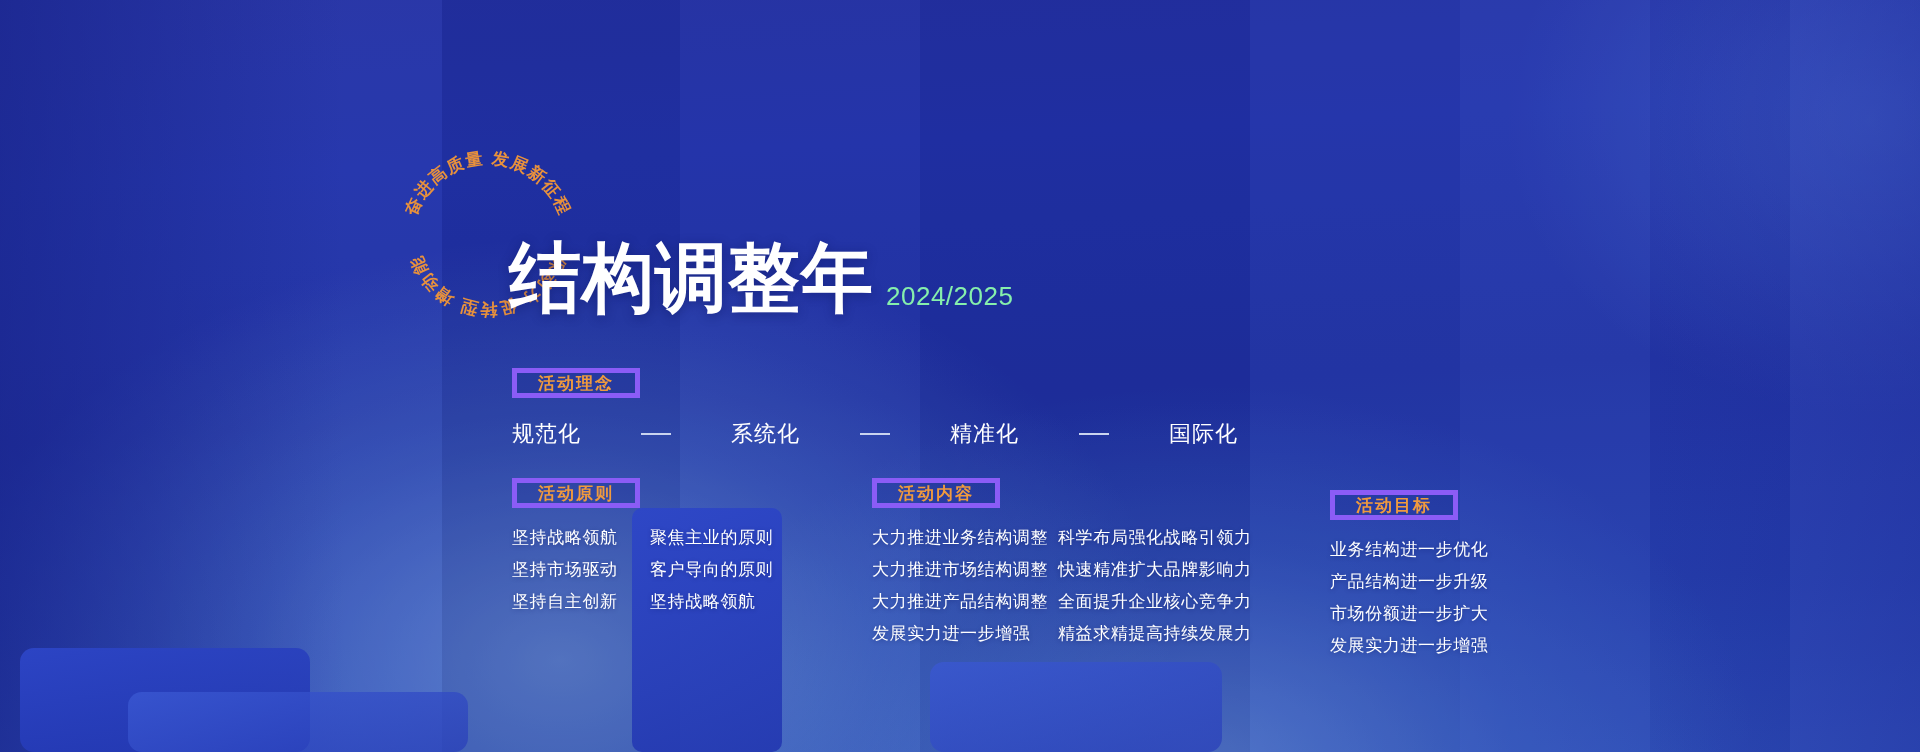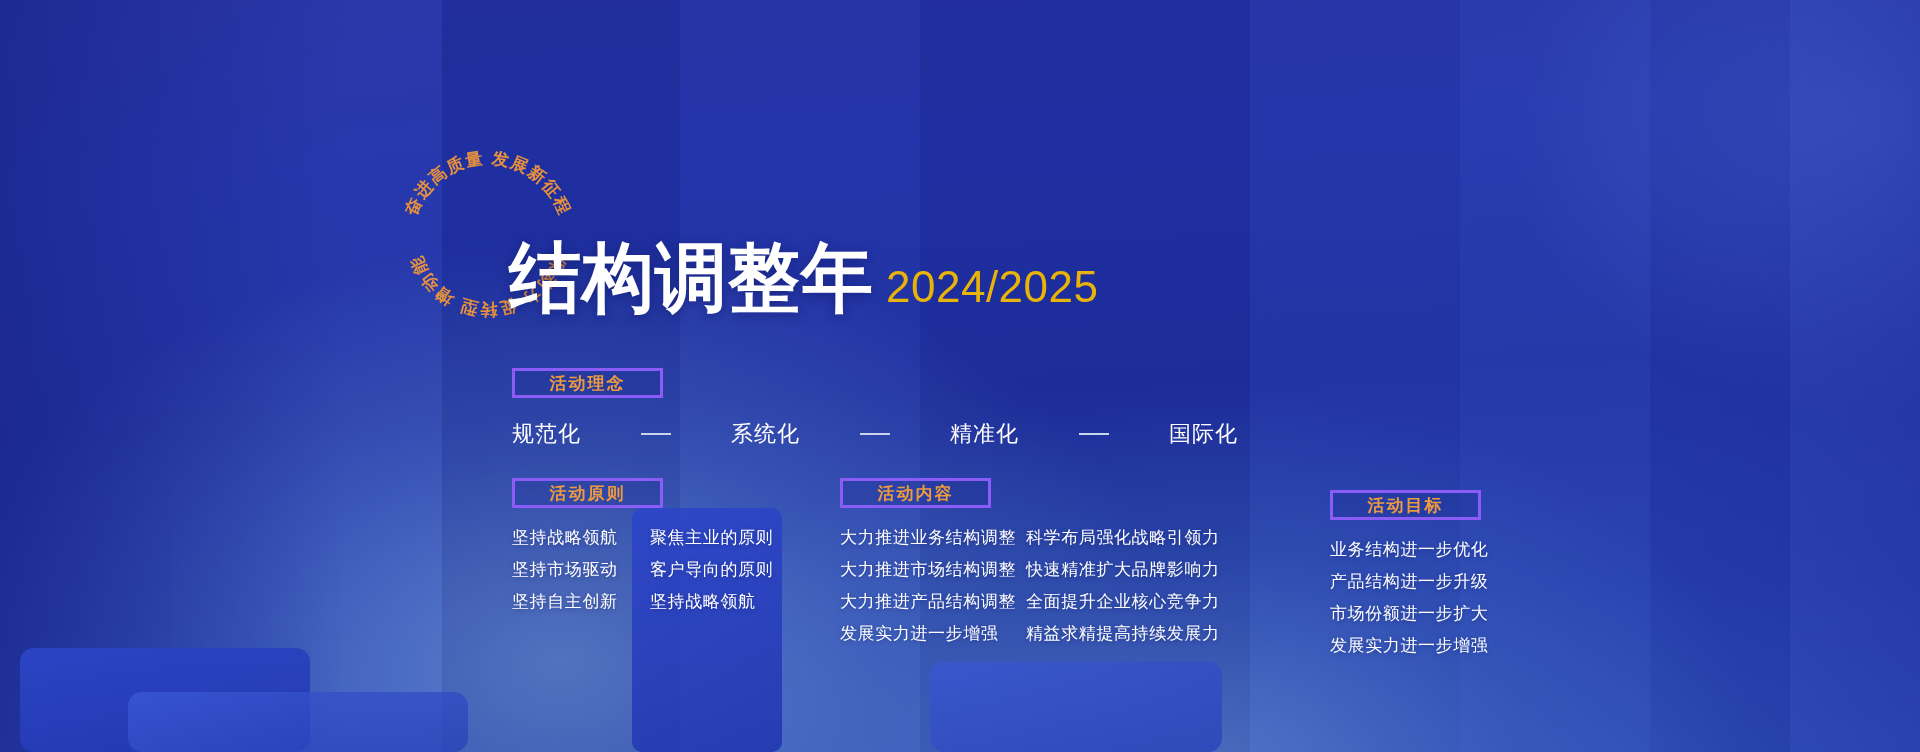--- a/index.html
+++ b/index.html
@@ -90,37 +90,37 @@
     line-height: 1;
     font-weight: 900;
     color: #ffffff;
     letter-spacing: 1px;
     font-family: "DejaVu Sans", "Liberation Sans", sans-serif;
     text-shadow: 0 2px 10px rgba(10,20,90,0.45);
     transform: scaleY(1.06);
     transform-origin: bottom left;
   }
   .year-range {
-    font-size: 44px;
+    font-size: 26px;
     line-height: 1;
-    color: #eab308;
+    color: #86efac;
     font-weight: 400;
     letter-spacing: 0.5px;
     padding-bottom: 7px;
     font-family: "Liberation Sans", "DejaVu Sans", sans-serif;
   }
 
   
   .badge {
     display: inline-flex;
     align-items: center;
     justify-content: center;
-    width: 151px;
+    width: 128px;
     height: 30px;
-    border: 3px solid #8b5cf6;
+    border: 5px solid #8b5cf6;
     color: #f09a3e;
     font-size: 17px;
     font-weight: 700;
     letter-spacing: 2px;
     background: rgba(30,45,150,0.30);
     font-family: "DejaVu Sans", "Liberation Sans", sans-serif;
   }
 
   .badge-concept { position: absolute; left: 512px; top: 368px; }
 
@@ -141,21 +141,21 @@
     display: inline-block;
     width: 30px;
     height: 2px;
     background: #c9d4ef;
     margin: 0 14px;
   }
 
   
   .col { position: absolute; }
   .col-principles { left: 512px; top: 478px; }
-  .col-contents   { left: 840px; top: 478px; }
+  .col-contents   { left: 872px; top: 478px; }
   .col-goals      { left: 1330px; top: 478px; margin-top: 12px; }
 
   .col .badge { position: relative; margin-bottom: 18px; }
 
   .item-list { display: flex; flex-direction: column; gap: 9px; }
   .item-row {
     display: flex;
     color: #ffffff;
     font-size: 17px;
     line-height: 1.35;

